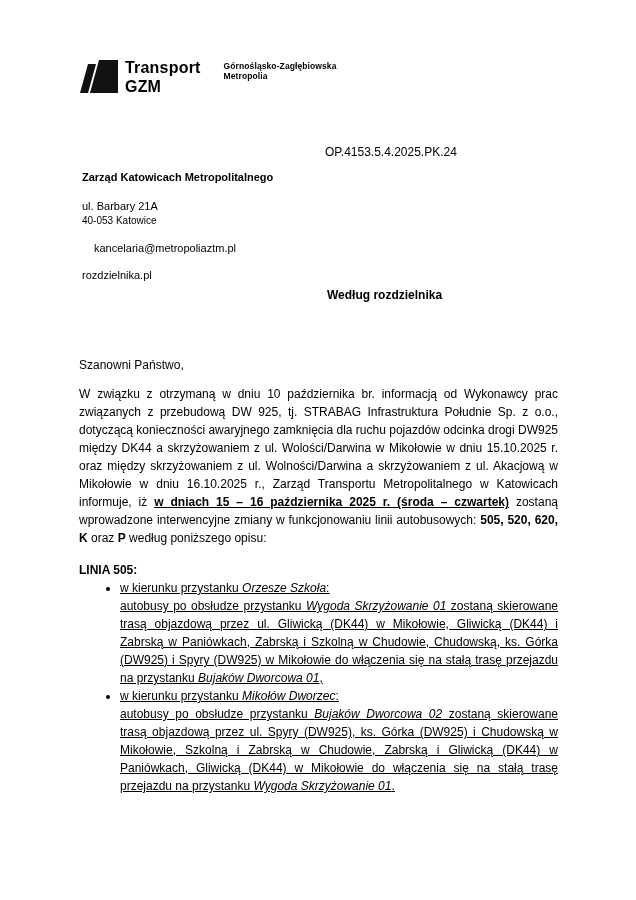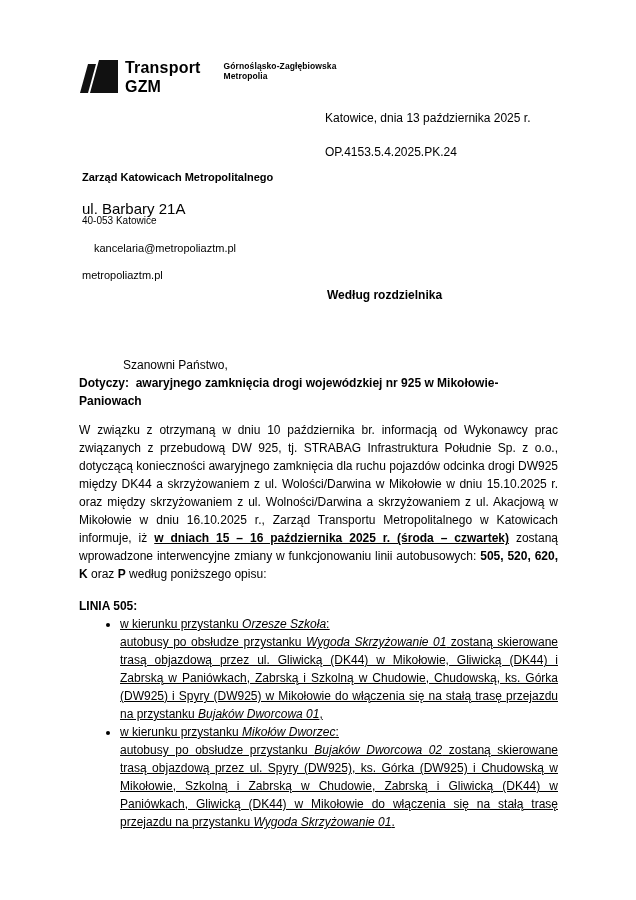--- a/index.html
+++ b/index.html
@@ -17,30 +17,30 @@
   .logo-mark { width: 39px; height: 41px; }
   .logo-mark svg { display: block; width: 100%; height: 100%; }
   .brand { margin-left: 6px; font-size: 16px; line-height: 19px; font-weight: 600; letter-spacing: 0.2px; margin-top: 2px; }
   .org { margin-left: 23px; font-size: 8.5px; line-height: 10px; font-weight: 700; margin-top: 5px; letter-spacing: 0.1px; }
 
   .date-line { position: absolute; left: 325px; top: 111px; font-size: 12px; }
   .ref-number { position: absolute; left: 325px; top: 145px; font-size: 12px; }
 
   
   .sender-name { position: absolute; left: 82px; top: 171px; font-size: 11px; font-weight: 700; }
-  .addr1 { position: absolute; left: 82px; top: 200px; font-size: 15px; }
+  .addr1 { position: absolute; left: 82px; top: 200px; font-size: 11px; }
   .addr2 { position: absolute; left: 82px; top: 215px; font-size: 10px; }
   .email { position: absolute; left: 94px; top: 242px; font-size: 11px; }
   .website { position: absolute; left: 82px; top: 269px; font-size: 11px; }
 
   .recipient-note { position: absolute; left: 327px; top: 288px; font-size: 12px; font-weight: 700; }
 
   
   .main { position: absolute; left: 79px; top: 356px; width: 479px; font-size: 12px; line-height: 18px; }
-  .salutation { white-space: pre-wrap; margin-left: 44px; }
+  .salutation { white-space: pre-wrap; }
   .subject { font-weight: 700; white-space: pre-wrap; }
   .intro { margin-top: 11px; text-align: justify; }
   .section-heading { margin-top: 14px; font-weight: 700; }
   ul.bullets { margin: 0; padding: 0 0 0 41px; list-style: disc; text-decoration: underline; }
   ul.bullets li { margin: 0; padding: 0; }
   .bullet-body { text-align: justify; }
 
   .b { font-weight: 700; }
   .u { text-decoration: underline; }
   .i { font-style: italic; }
@@ -60,34 +60,32 @@
     <div class="brand">
       <div>Transport</div>
       <div>GZM</div>
     </div>
     <div class="org">
       <div>Górnośląsko-Zagłębiowska</div>
       <div>Metropolia</div>
     </div>
   </div>
 
-  <div class="date-line">Katowice, dnia 13 października 2025 r.</div>
   <div class="ref-number">OP.4153.5.4.2025.PK.24</div>
 
   <div class="sender-name">Zarząd Katowicach Metropolitalnego</div>
   <div class="addr1">ul. Barbary 21A</div>
   <div class="addr2">40-053 Katowice</div>
   <div class="email">kancelaria@metropoliaztm.pl</div>
-  <div class="website">metropoliaztm.pl</div>
+  <div class="website">rozdzielnika.pl</div>
 
   <div class="recipient-note">Według rozdzielnika</div>
 
   <div class="main">
     <div class="salutation">Szanowni Państwo,</div>
-    <div class="subject">Dotyczy:  awaryjnego zamknięcia drogi wojewódzkiej nr 925 w Mikołowie-Paniowach</div>
 
     <div class="intro"><span>W związku z otrzymaną w dniu 10 października br. informacją od Wykonawcy prac związanych z przebudową DW 925, tj. STRABAG Infrastruktura Południe Sp. z o.o., dotyczącą konieczności awaryjnego zamknięcia dla ruchu pojazdów odcinka drogi DW925 między DK44 a skrzyżowaniem z ul. Wolości/Darwina w Mikołowie w dniu 15.10.2025 r. oraz między skrzyżowaniem z ul. Wolności/Darwina a skrzyżowaniem z ul. Akacjową w Mikołowie w dniu 16.10.2025 r., Zarząd Transportu Metropolitalnego w Katowicach informuje, iż </span><span class="b u">w dniach 15 – 16 października 2025 r. (środa – czwartek)</span><span> zostaną wprowadzone interwencyjne zmiany w funkcjonowaniu linii autobusowych: </span><span class="b">505, 520, 620, K</span><span> oraz </span><span class="b">P</span><span> według poniższego opisu:</span></div>
 
     <div class="section-heading">LINIA 505:</div>
 
     <ul class="bullets">
       <li>
         <div class="bullet-heading"><span class="u">w kierunku przystanku </span><span class="u i">Orzesze Szkoła</span><span class="u">:</span></div>
         <div class="bullet-body"><span>autobusy po obsłudze przystanku </span><span class="i">Wygoda Skrzyżowanie 01</span><span> zostaną skierowane trasą objazdową przez ul. Gliwicką (DK44) w Mikołowie, Gliwicką (DK44) i Zabrską w Paniówkach, Zabrską i Szkolną w Chudowie, Chudowską, ks. Górka (DW925) i Spyry (DW925) w Mikołowie do włączenia się na stałą trasę przejazdu na przystanku </span><span class="i">Bujaków Dworcowa 01</span><span>,</span></div>
       </li>

